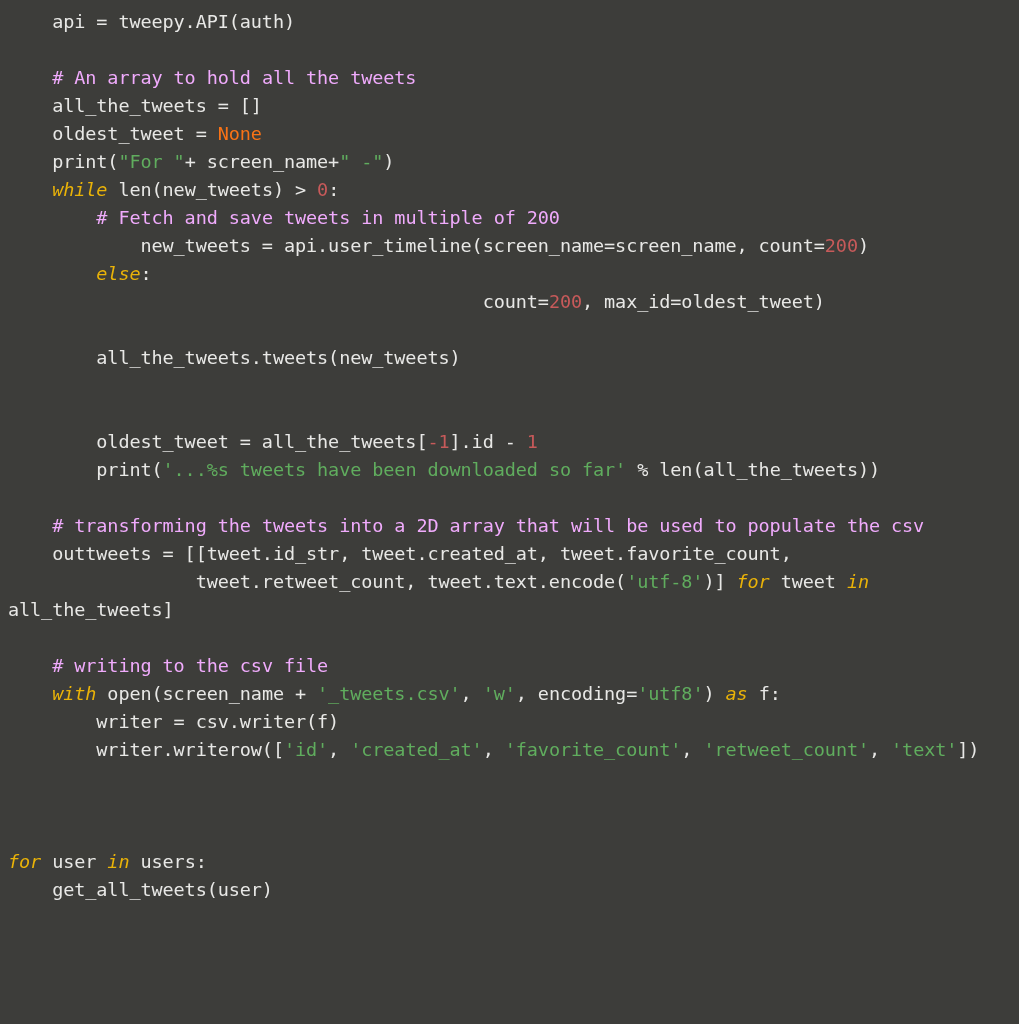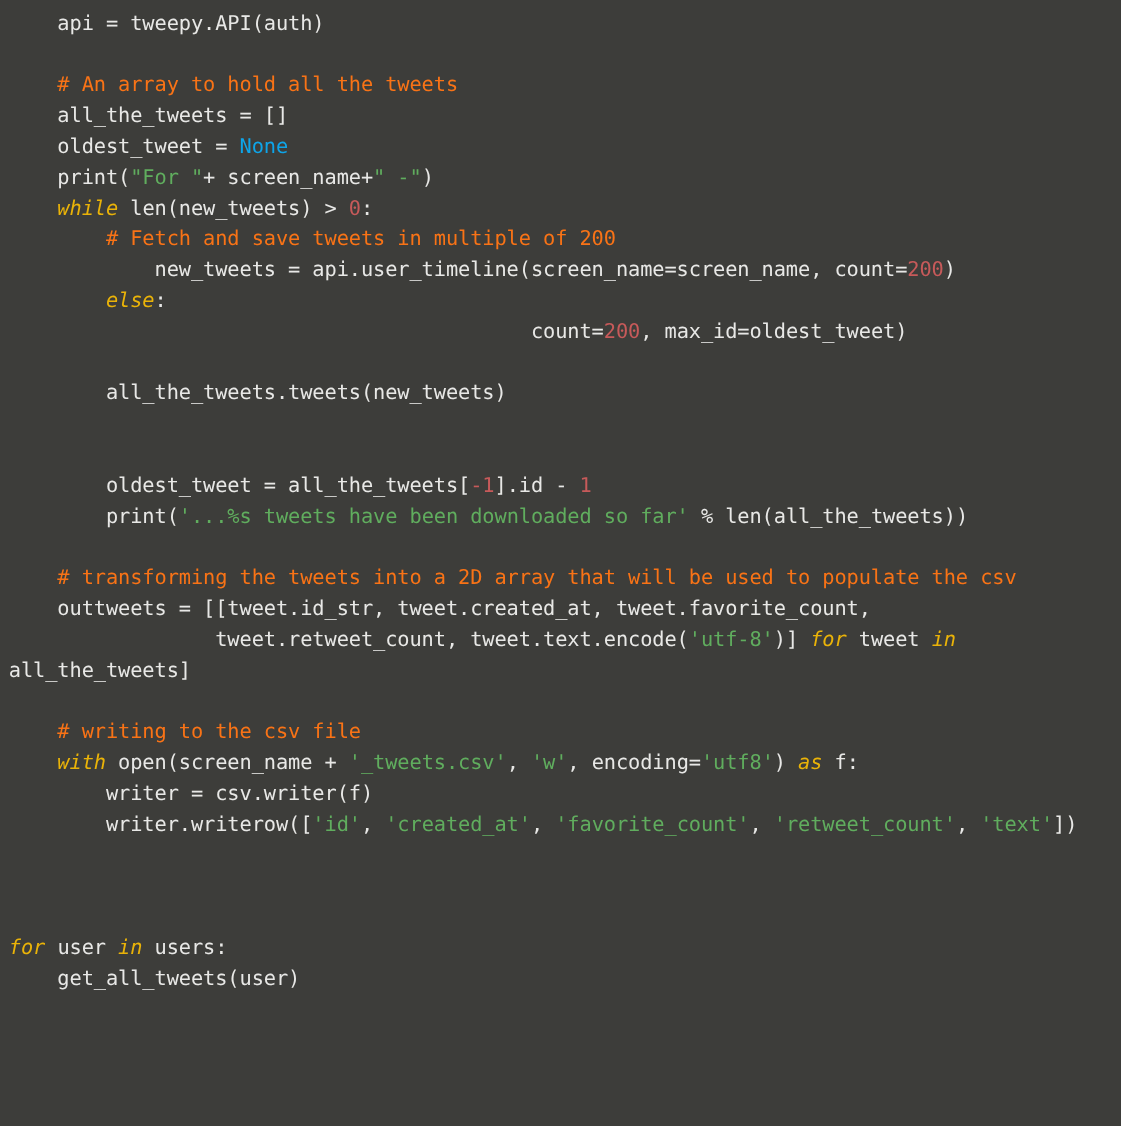--- a/index.html
+++ b/index.html
@@ -27,25 +27,25 @@
     line-height: 28px;
     font-size: 18.5px;
     letter-spacing: -0.1px;
     white-space: pre;
     color: #e8e8e6;
     padding-left: 8px;
   }
   .code-line.blank { }
   
   .tok-plain   { color: #e8e8e6; }
-  .tok-comment { color: #f97316; }
+  .tok-comment { color: #f0abfc; }
   .tok-kw      { color: #eab308; font-style: italic; }
   .tok-str     { color: #60ad5e; }
   .tok-num     { color: #c75a5a; }
-  .tok-const   { color: #0ea5e9; }
+  .tok-const   { color: #f97316; }
 </style>
 </head>
 <body>
 
 <div id="code-block">
     <div class="code-line"><span class="tok-plain">    api = tweepy.API(auth)</span></div>
     <div class="code-line blank">&nbsp;</div>
     <div class="code-line"><span class="tok-plain">    </span><span class="tok-comment"># An array to hold all the tweets</span></div>
     <div class="code-line"><span class="tok-plain">    all_the_tweets = []</span></div>
     <div class="code-line"><span class="tok-plain">    oldest_tweet = </span><span class="tok-const">None</span></div>

